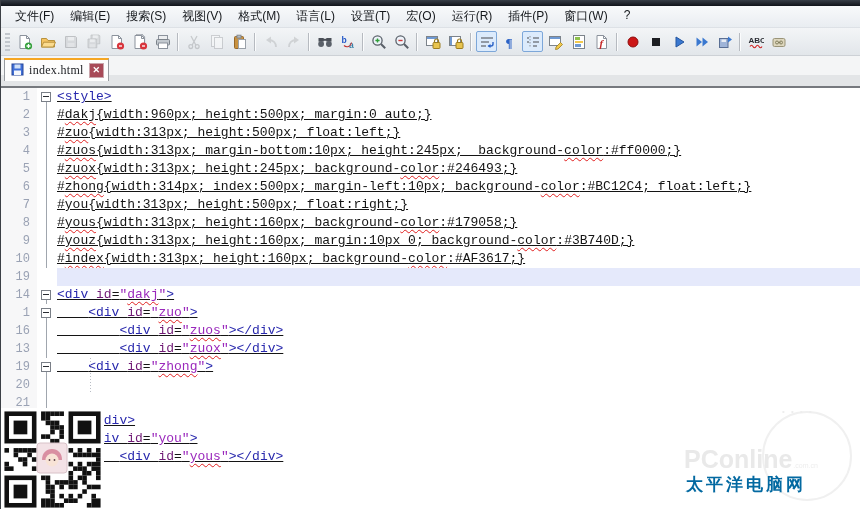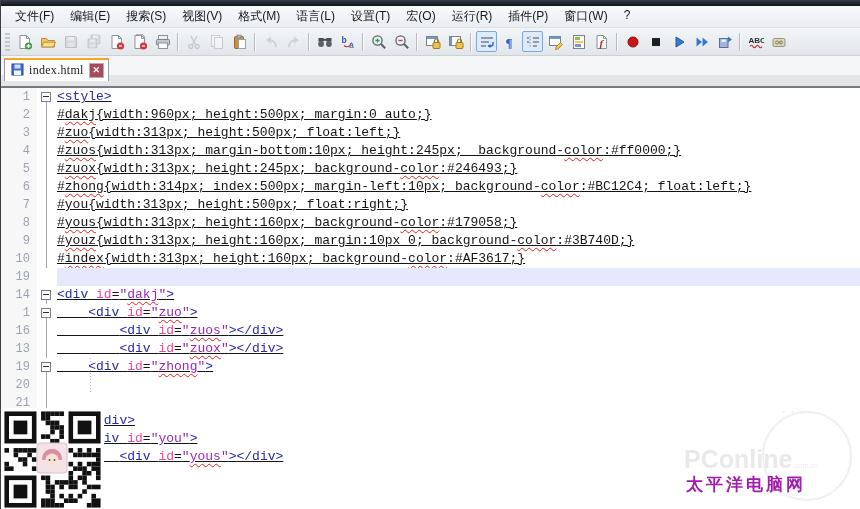--- a/index.html
+++ b/index.html
@@ -48,42 +48,42 @@
   .fb::after{content:"";position:absolute;left:1px;top:3px;width:6px;height:1px;background:#2a2d33;}
   .fl{position:absolute;background:#a0a6ae;}
   .fl.full{left:9px;top:0;bottom:0;width:1px;}
   .fl.below{left:9px;top:14px;bottom:0;width:1px;}
   .fl.tophalf{left:9px;top:0;height:9px;width:1px;}
   .fl.stub{left:9px;top:9px;width:7px;height:1px;}
   .code{flex:1;white-space:pre;font:13px/18px "Liberation Mono","DejaVu Sans Mono",monospace;
         color:#141414;cursor:text;text-decoration:underline;}
   .row.caret .code{background:#e5e9fb;}
   .c-tag{color:#2828ad;}
-  .c-attr{color:#ec4899;}
+  .c-attr{color:#701a75;}
   .c-val{color:#9a28bc;}
   .c-txt{color:#141414;}
   .sp{text-decoration:underline;text-decoration-style:wavy;text-decoration-color:#e02020;
       text-decoration-thickness:1px;text-underline-offset:2.5px;}
   .guide{position:absolute;width:1px;background-image:linear-gradient(#b8bcc4 1px,transparent 1px);
          background-size:1px 3px;}
 
   
   .qr{position:absolute;left:0;top:408px;width:103px;height:101px;background:#fff;z-index:5;}
   .qr svg{display:block;}
 
   
   .watermark{position:absolute;right:6px;bottom:6px;width:170px;height:92px;z-index:4;
              pointer-events:none;}
   .wm-ring{position:absolute;right:2px;top:0;width:86px;height:86px;border-radius:50%;
            border:2px solid #f0f0f0;}
   .wm-ring::before{content:"• • • •";position:absolute;top:-6px;left:18px;color:#ededed;font-size:8px;letter-spacing:2px;}
   .wm-brand{position:absolute;left:0;top:34px;font-size:25px;font-weight:bold;color:#e9e9e9;
             font-family:"Liberation Sans",sans-serif;}
   .wm-suffix{font-size:7px;font-weight:normal;color:#ededed;margin-left:1px;}
-  .wm-cn{position:absolute;left:2px;top:62px;font-size:17px;letter-spacing:3px;color:#a21caf;font-weight:bold;}
+  .wm-cn{position:absolute;left:2px;top:62px;font-size:17px;letter-spacing:3px;color:#0369a1;font-weight:bold;}
 </style>
 </head>
 <body>
 
 <div class="app">
 
   <div class="titlestrip"></div>
 
   <div class="menubar" id="menubar">
       <div class="menu-item">文件(F)</div>

